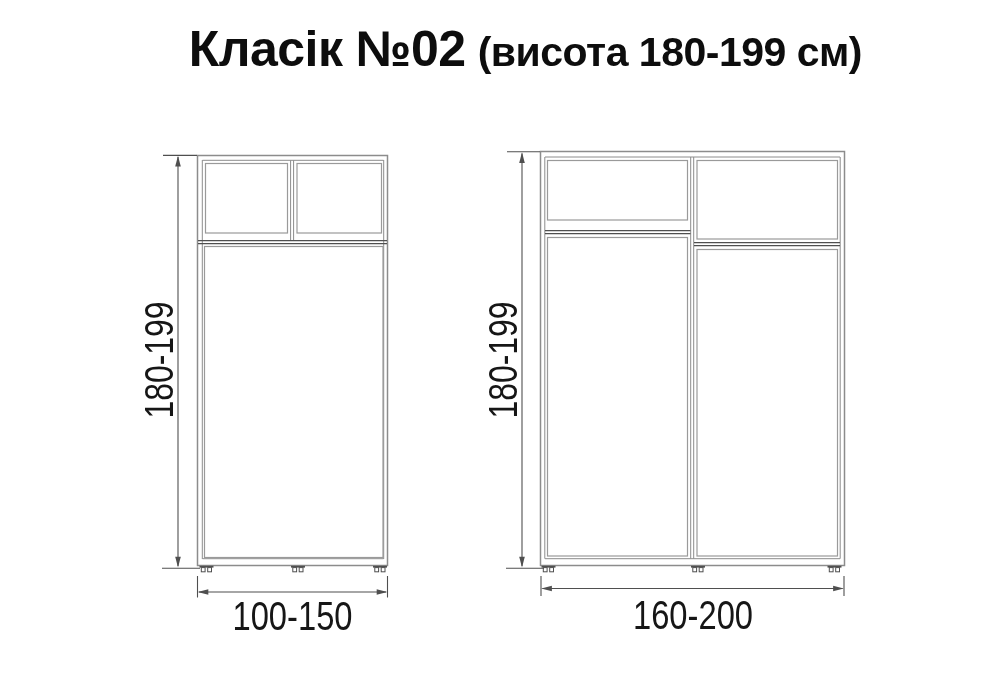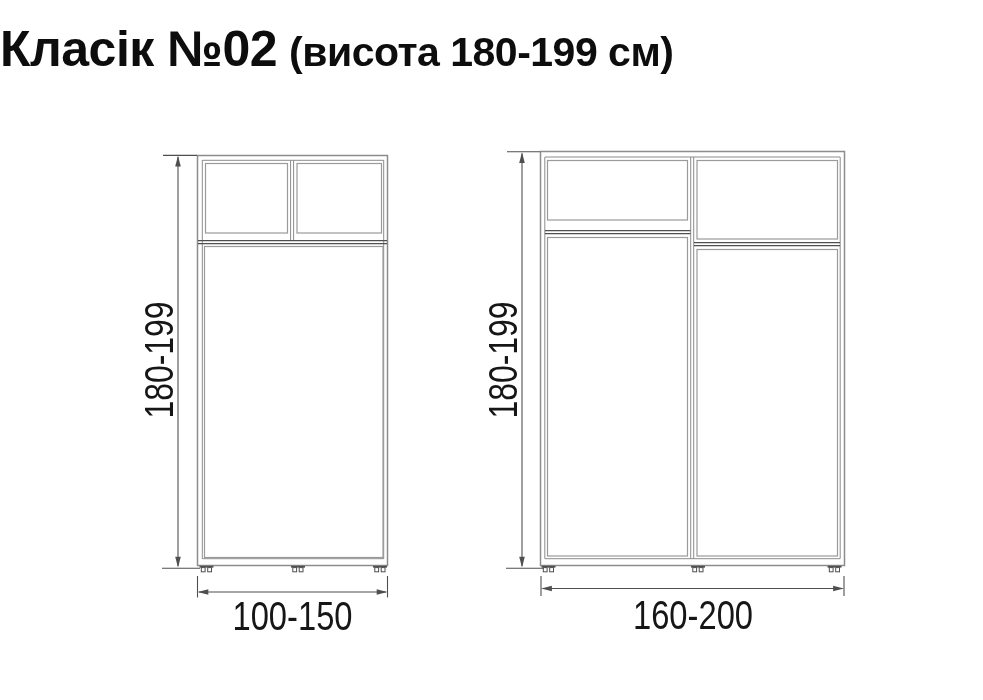--- a/index.html
+++ b/index.html
@@ -2,21 +2,21 @@
 <html style="--background: #ffffff; --carcass_line: #8c8c8c; --door_line: #9a9a9a; --accent_line: #4f4f4f; --dim_line: #4f4f4f; --text: #161616; --title: #0d0d0d;"><head>
 <meta charset="utf-8">
 <style>
   :root{
     --background:#ffffff; --carcass_line:#8c8c8c; --door_line:#9a9a9a;
     --accent_line:#4f4f4f; --dim_line:#4f4f4f; --text:#161616; --title:#0d0d0d;
   }
   *{margin:0;padding:0;box-sizing:border-box;}
   html,body{width:983px;height:700px;background:var(--background);overflow:hidden;}
   body{position:relative;font-family:"Liberation Sans",sans-serif;}
-  .title{position:absolute;top:20px;left:0;width:862px;text-align:left;color:var(--title);white-space:nowrap;}
+  .title{position:absolute;top:20px;left:0;width:862px;text-align:right;color:var(--title);white-space:nowrap;}
   .title-main{font-size:50px;font-weight:700;letter-spacing:-0.5px;}
   .title-suffix{font-size:41px;font-weight:700;margin-left:12px;letter-spacing:-0.5px;}
   svg.drawing{position:absolute;left:0;top:0;width:983px;height:700px;display:block;}
   .car{stroke:var(--carcass_line);stroke-width:1.5;fill:#ffffff;}
   .lin{stroke:var(--carcass_line);stroke-width:1;fill:none;}
   .door{stroke:var(--door_line);stroke-width:1.2;fill:none;}
   .acc{stroke:var(--accent_line);stroke-width:1.2;fill:none;}
   .dim{stroke:var(--dim_line);stroke-width:1.1;fill:none;}
   .arr{fill:var(--dim_line);stroke:none;}
   .dim-text{font-family:"Liberation Sans",sans-serif;font-size:40px;font-weight:400;fill:var(--text);}

